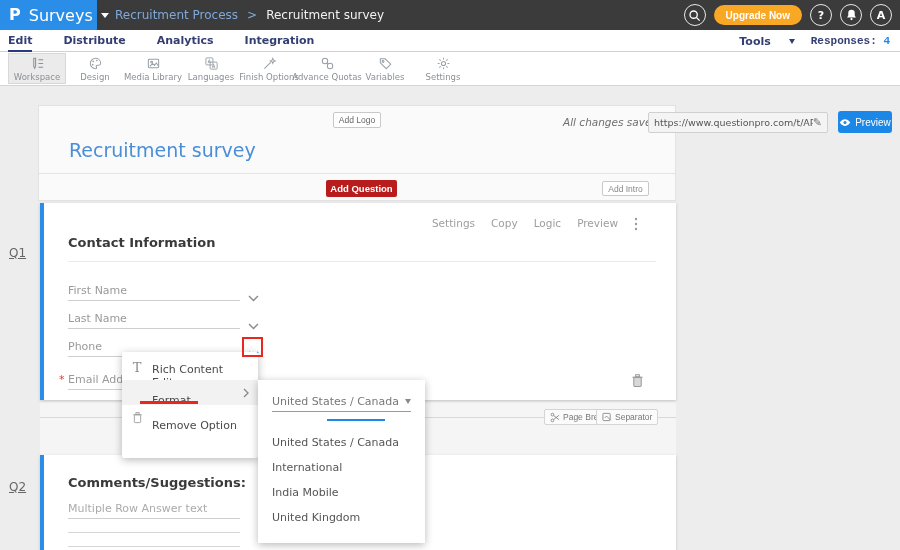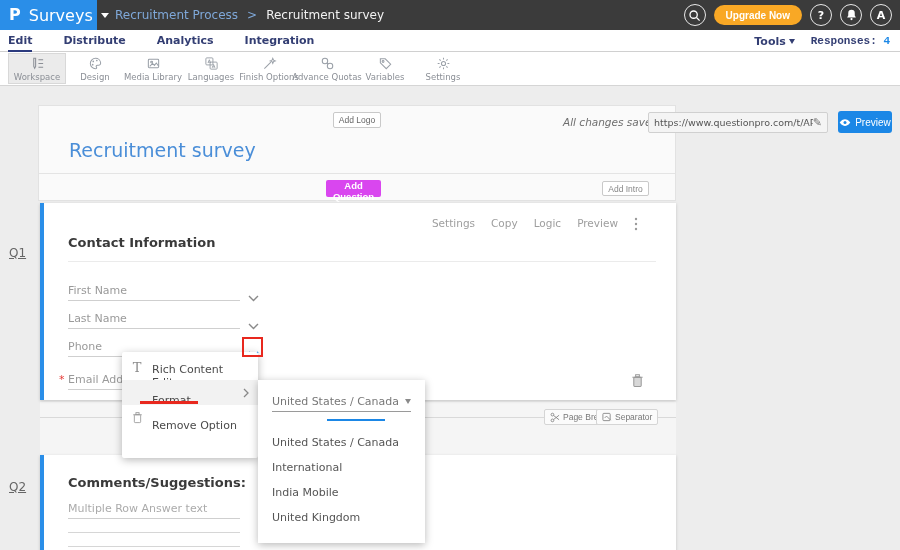--- a/index.html
+++ b/index.html
@@ -29,21 +29,21 @@
                  color:#fff; font-size:10px; font-weight:bold; cursor:pointer; }
 
   
   .tabrow { position:absolute; top:30px; left:0; width:900px; height:22px; background:#fff;
             border-bottom:1px solid #d0d0d0; z-index:5; }
   .tabs { position:absolute; left:8px; top:0; height:22px; display:flex; gap:31px; }
   .tab { font-size:11px; font-weight:bold; color:#333e73; display:flex; align-items:center; cursor:pointer;
          border-bottom:2px solid transparent; padding-top:1px; }
   .tab.active { border-bottom-color:#2b3a7e; }
   .tabrow-right { position:absolute; right:10px; top:0; height:22px; display:flex; align-items:center; gap:16px; }
-  .tools-link { font-size:11px; font-weight:bold; color:#333e73; display:flex; align-items:center; gap:3px; cursor:pointer; }
+  .tools-link { font-size:11px; font-weight:bold; color:#333e73; display:flex; align-items:center; gap:18px; cursor:pointer; }
   .tools-link .caret-down { border-top-color:#333e73; border-left-width:3.5px; border-right-width:3.5px; }
   .responses-link { font-size:11px; font-weight:bold; color:#333e73; cursor:pointer;font-family:Liberation Mono, monospace; }
   .responses-link .count { color:#1b87e6; }
 
   
   .toolbar { position:absolute; top:52px; left:0; width:900px; height:34px; background:#fff;
              border-bottom:1px solid #d5d5d5; z-index:5; }
   .tool-items { position:absolute; left:8px; top:1px; display:flex; }
   .tool-item { width:58px; height:31px; display:flex; flex-direction:column; align-items:center;
                justify-content:center; gap:1px; cursor:pointer; border:1px solid transparent; }
@@ -60,21 +60,21 @@
                  border:none; border-radius:3px; color:#fff; font-size:10px; display:flex;
                  align-items:center; justify-content:center; gap:4px; cursor:pointer; }
 
   
   .header-card { position:absolute; left:38px; top:105px; width:638px; height:96px; background:#fafafa;
                  border:1px solid #e2e2e2; z-index:1; }
   .add-logo-btn { position:absolute; left:294px; top:6px; width:48px; height:16px; background:#fff;
                   border:1px solid #c9c9c9; border-radius:2px; font-size:8.5px; color:#666; cursor:pointer; }
   .survey-title { position:absolute; left:30px; top:33px; font-size:19px; color:#4a8ed8; cursor:pointer; }
   .header-divider { position:absolute; left:0; top:67px; width:100%; height:1px; background:#e4e4e4; }
-  .add-question-btn { position:absolute; left:287px; top:74px; width:55px; height:17px; background:#d946ef;
+  .add-question-btn { position:absolute; left:287px; top:74px; width:71px; height:17px; background:#b91c1c;
                       border:none; border-radius:2px; color:#fff; font-size:9.5px; font-weight:bold; cursor:pointer; }
   .add-intro-btn { position:absolute; left:563px; top:75px; width:47px; height:15px; background:#fff;
                    border:1px solid #c9c9c9; border-radius:2px; font-size:8.5px; color:#888; cursor:pointer; }
 
   .q-label { position:absolute; left:9px; font-size:12px; color:#666; z-index:1;text-decoration:underline; }
   .q-card { position:absolute; left:40px; width:636px; background:#fff; border-left:4px solid #2a8ee8;
             box-shadow:0 1px 3px rgba(0,0,0,0.18); z-index:1; }
   .q1-card { top:203px; height:197px; }
   .q2-card { top:455px; height:110px; }
 

